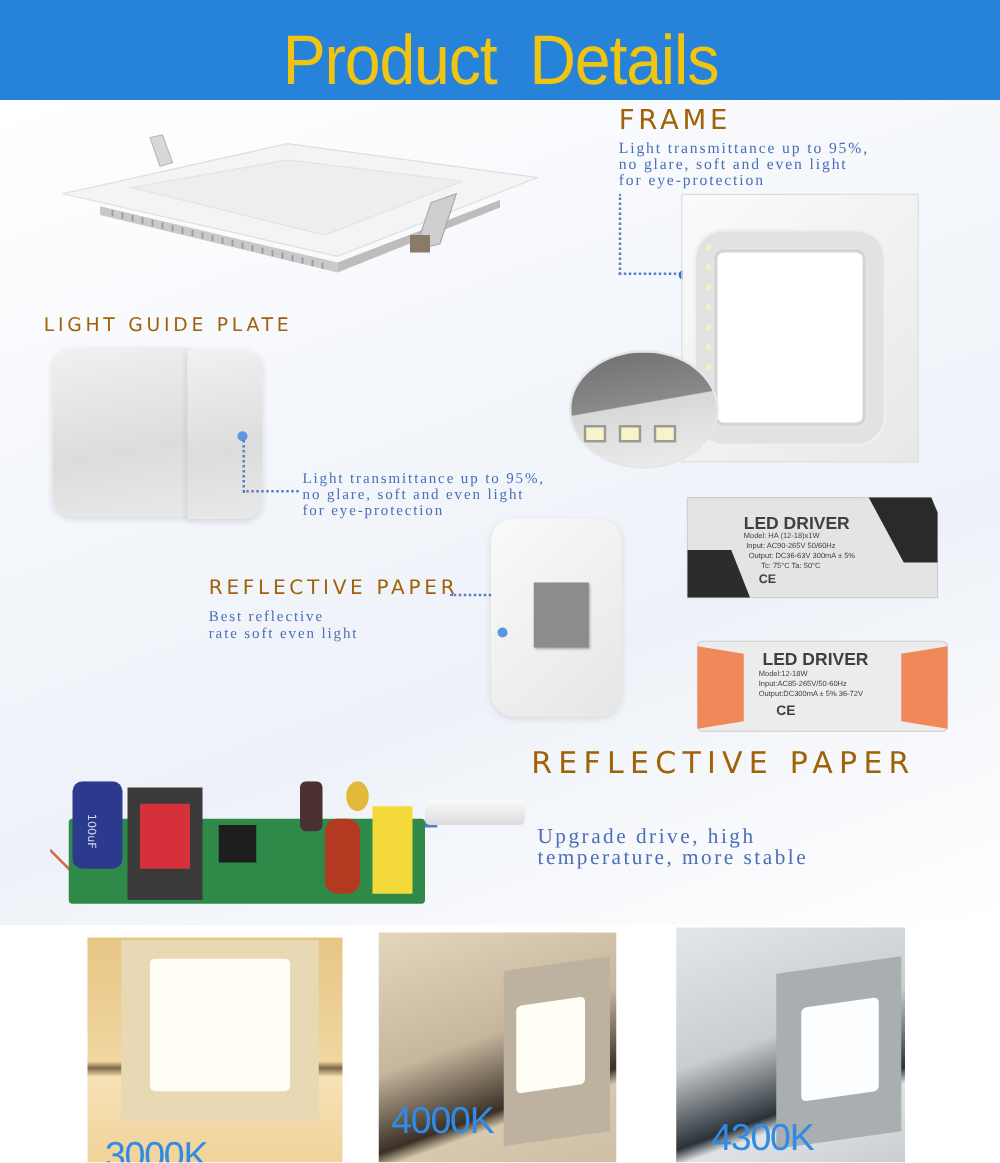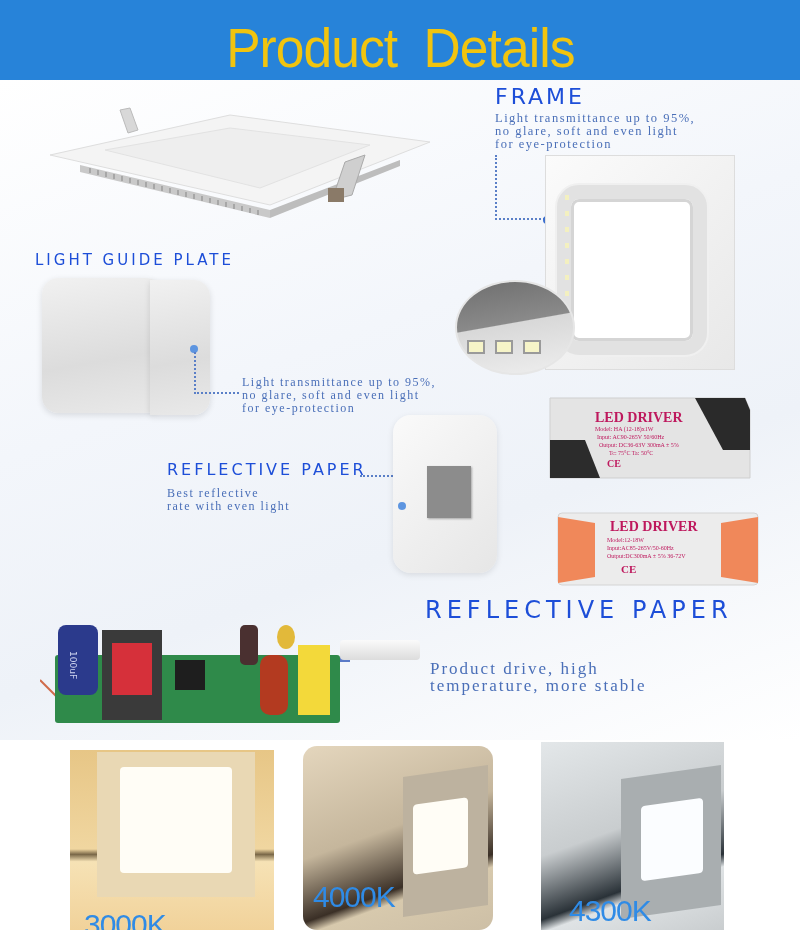--- a/index.html
+++ b/index.html
@@ -18,21 +18,21 @@
       transform: scaleX(0.92);
     }
 
     .canvas {
       position: absolute; left: 0; top: 80px; width: 800px; height: 660px;
       background: linear-gradient(160deg, #ffffff 0%, #f3f6fb 40%, #eef2f8 65%, #ffffff 100%);
       overflow: hidden;
     }
 
     .sec-title {
-      position: absolute; color: #1d4ed8; font-family: "DejaVu Sans", sans-serif;
+      position: absolute; color: #a16207; font-family: "DejaVu Sans", sans-serif;
       letter-spacing: 3px; white-space: nowrap;
     }
     .sec-desc {
       position: absolute; color: #4a6fb8; font-family: Liberation Serif, serif;
       letter-spacing: 1.5px; line-height: 13px; font-size: 12.5px; white-space: pre-line;
     }
 
     
     .panel-photo { position: absolute; left: 40px; top: 100px; width: 400px; height: 120px; }
 
@@ -64,21 +64,21 @@
     .reflect-plate { position: absolute; left: 393px; top: 415px; width: 104px; height: 158px;
       background: linear-gradient(135deg, #fafafa, #e6e6e6); border-radius: 18px;
       box-shadow: 0 2px 6px rgba(0,0,0,0.1); }
     .reflect-square { position: absolute; left: 427px; top: 466px; width: 44px; height: 52px;
       background: #8c8c8c; box-shadow: 1px 1px 2px rgba(0,0,0,0.3); }
 
     
     .driver1 { position: absolute; left: 545px; top: 390px; width: 210px; height: 95px; }
     .driver2 { position: absolute; left: 555px; top: 505px; width: 210px; height: 85px; }
     .drv-body { position: absolute; inset: 0; border-radius: 4px; }
-    .drv-label { position: absolute; font-family: Liberation Serif, serif; color: #be185d; white-space: nowrap; }
+    .drv-label { position: absolute; font-family: Liberation Sans, sans-serif; color: #404040; white-space: nowrap; }
 
     
     .pcb { position: absolute; left: 40px; top: 625px; width: 310px; height: 100px; }
 
     
     .ct-photo { position: absolute; overflow: hidden; }
     .ct-label { position: absolute; font-family: "Liberation Sans", sans-serif; color: #2f8be6;
       font-size: 30px; letter-spacing: -1px; }
     .ct-panel { position: absolute; }
     .ct-light { position: absolute; background: #fffdf6; border-radius: 4px; }
@@ -127,21 +127,21 @@
 <div class="lgp" style="left:42px; top:278px; width:120px; height:135px;"></div>
 <div class="lgp" style="left:150px; top:280px; width:60px; height:135px; border-radius:0 16px 16px 0;"></div>
 <div class="dot" style="left:190px; top:345px; background:#5d95e0;"></div>
 <div class="connector" style="left:194px; top:352px; width:45px; height:42px; border-width:0 0 2px 2px;"></div>
 <div class="sec-desc" style="left:242px; top:376px; font-size:12px;">Light transmittance up to 95%,
 no glare, soft and even light
 for eye-protection</div>
 
 <div class="sec-title" style="left:167px; top:460px; font-size:16px;">REFLECTIVE PAPER</div>
 <div class="sec-desc" style="left:167px; top:487px; font-size:12px;">Best reflective
-rate with even light</div>
+rate soft even light</div>
 <div class="connector" style="left:360px; top:475px; width:40px; height:30px; border-width:0 0 0 0; border-top:2px dotted #5a7fc7;"></div>
 <div class="reflect-plate"></div>
 <div class="reflect-square"></div>
 <div class="dot" style="left:398px; top:502px; background:#5d95e0;"></div>
 
 <div class="driver1">
   <svg class="drv-body" viewBox="0 0 210 95" width="210" height="95">
     <polygon points="5,8 200,8 205,20 205,88 5,88" fill="#e4e4e4" stroke="#cfcfcf"></polygon>
     <polygon points="150,8 200,8 205,20 205,60 178,60" fill="#2a2a2a"></polygon>
     <polygon points="5,50 40,50 55,88 5,88" fill="#2c2c2c"></polygon>
@@ -161,21 +161,21 @@
     <polygon points="166,18 203,12 203,78 166,72" fill="#f0885a"></polygon>
   </svg>
   <div class="drv-label" style="left:55px; top:14px; font-size:14px; font-weight:bold;">LED DRIVER</div>
   <div class="drv-label" style="left:52px; top:32px; font-size:6px;">Model:12-18W</div>
   <div class="drv-label" style="left:52px; top:40px; font-size:6px;">Input:AC85-265V/50-60Hz</div>
   <div class="drv-label" style="left:52px; top:48px; font-size:6px;">Output:DC300mA ± 5% 36-72V</div>
   <div class="drv-label" style="left:66px; top:58px; font-size:11px; font-weight:bold;">CE</div>
 </div>
 
 <div class="sec-title" style="left:425px; top:596px; font-size:24px; letter-spacing:5px;">REFLECTIVE PAPER</div>
-<div class="sec-desc" style="left:430px; top:660px; font-size:17px; line-height:17px; letter-spacing:2px;">Product drive, high
+<div class="sec-desc" style="left:430px; top:660px; font-size:17px; line-height:17px; letter-spacing:2px;">Upgrade drive, high
 temperature, more stable</div>
 
 <svg class="pcb" viewBox="0 0 310 100">
   <line x1="0" y1="55" x2="30" y2="85" stroke="#d06b4a" stroke-width="2"></line>
   <rect x="15" y="30" width="285" height="68" rx="3" fill="#2f8a4a"></rect>
   <rect x="18" y="0" width="40" height="70" rx="8" fill="#2b3a8c"></rect>
   <text x="26" y="30" font-size="9" fill="#d0d6f0" transform="rotate(90 30 30)">100uF</text>
   <rect x="62" y="5" width="60" height="90" fill="#3a3a3a"></rect>
   <rect x="72" y="18" width="40" height="52" fill="#d6303a"></rect>
   <rect x="135" y="35" width="30" height="30" fill="#1e1e1e"></rect>
@@ -186,21 +186,21 @@
   <rect x="300" y="25" width="10" height="12" fill="#5a7ac7"></rect>
 </svg>
 <div style="position:absolute; left:340px; top:640px; width:80px; height:20px; background:linear-gradient(#fafafa,#dcdcdc); border-radius:4px;"></div>
 
 <div class="ct-photo" style="left:70px; top:750px; width:204px; height:180px; background:linear-gradient(#e7c686 0%, #f0d6a0 55%, #7a6848 58%, #f6e2b5 62%, #f1d29a 100%);">
   <div class="ct-panel" style="left:27px; top:2px; width:158px; height:145px; background:#e9d8b4;"></div>
   <div class="ct-light" style="left:50px; top:17px; width:112px; height:106px;"></div>
   <div class="ct-label" style="left:14px; top:140px;margin-top:18px;">3000K</div>
 </div>
 
-<div class="ct-photo" style="left:303px; top:746px; width:190px; height:184px; background:linear-gradient(160deg, #e4d6bd 0%, #c5b69c 45%, #3a2f26 70%, #d7c9ad 75%, #cdbfa6 100%);border-radius:14px;">
+<div class="ct-photo" style="left:303px; top:746px; width:190px; height:184px; background:linear-gradient(160deg, #e4d6bd 0%, #c5b69c 45%, #3a2f26 70%, #d7c9ad 75%, #cdbfa6 100%);">
   <div class="ct-panel" style="left:100px; top:25px; width:85px; height:140px; background:#bdb29f; transform:skewY(-8deg);"></div>
   <div class="ct-light" style="left:110px; top:55px; width:55px; height:70px; transform:skewY(-8deg);"></div>
   <div class="ct-label" style="left:10px; top:134px;">4000K</div>
 </div>
 
 <div class="ct-photo" style="left:541px; top:742px; width:183px; height:188px; background:linear-gradient(160deg, #e3e7e9 0%, #c9cdcf 45%, #2a3238 70%, #dfe3e5 75%, #c9cdcf 100%);">
   <div class="ct-panel" style="left:80px; top:30px; width:100px; height:140px; background:#a9aeb0; transform:skewY(-8deg);"></div>
   <div class="ct-light" style="left:100px; top:60px; width:62px; height:75px; background:#fbfdff; transform:skewY(-8deg);"></div>
   <div class="ct-label" style="left:28px; top:152px;">4300K</div>
 </div>

